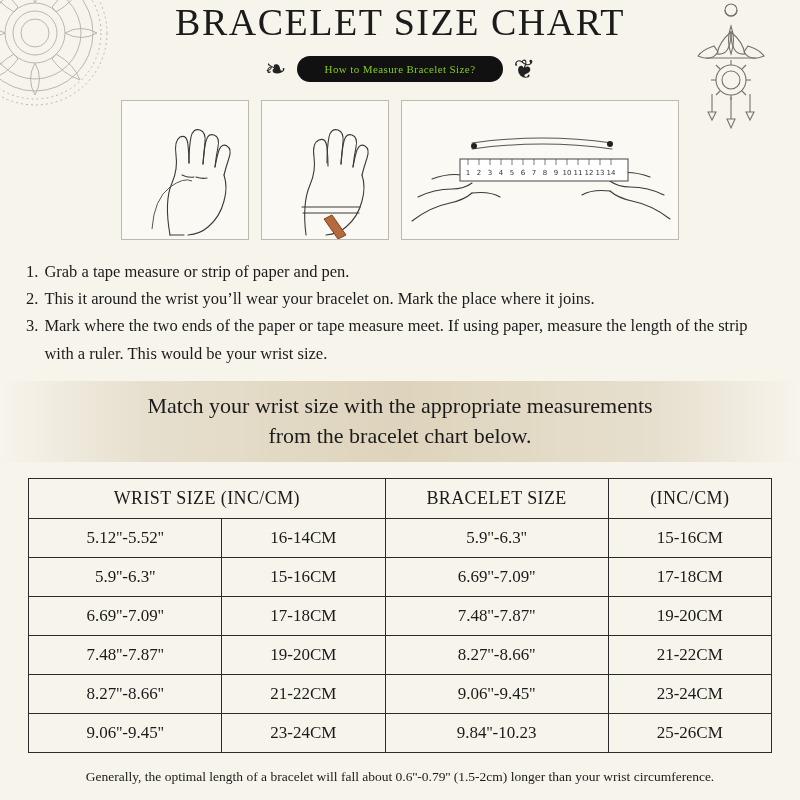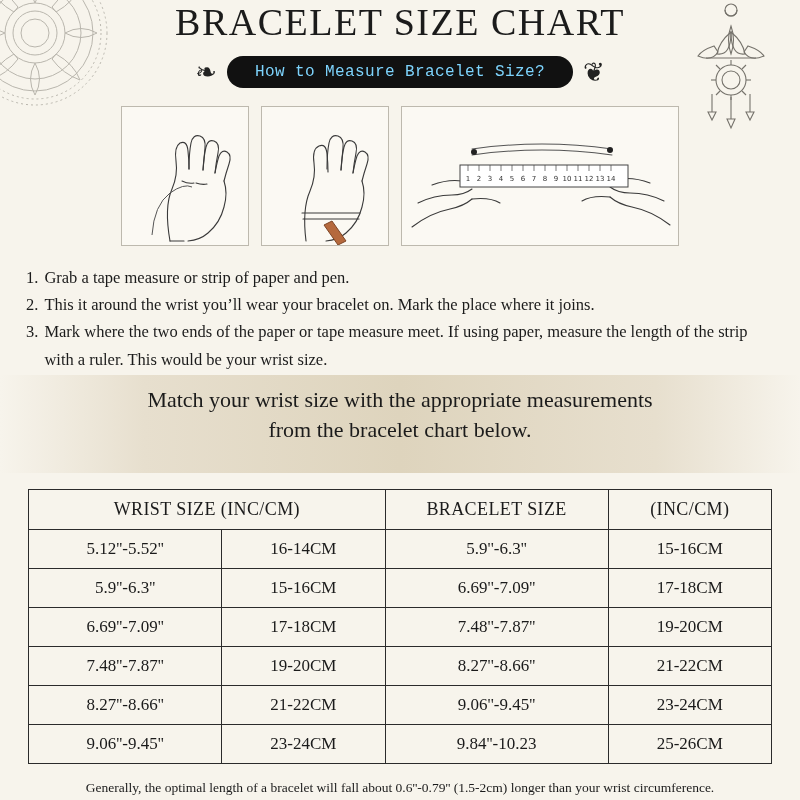--- a/index.html
+++ b/index.html
@@ -61,26 +61,26 @@
     gap: 10px;
   }
   .flourish {
     font-size: 26px;
     color: #222;
     line-height: 1;
     font-family: "DejaVu Sans", sans-serif;
   }
   .banner {
     background: #111;
-    color: #7dd3fc;
+    color: #84cc16;
     border-radius: 20px;
     padding: 7px 28px;
-    font-size: 16px;
+    font-size: 11px;
     letter-spacing: .4px;
-    font-family: Liberation Mono, monospace;
+    font-family: Liberation Serif, serif;
   }
 
   
   .photo-row {
     display: flex;
     justify-content: center;
     gap: 12px;
     margin-top: 18px;
   }
   .photo {
@@ -101,23 +101,23 @@
   }
   .step {
     display: flex;
     gap: 6px;
   }
   .step .num { flex: 0 0 auto; }
   .step .txt { flex: 1 1 auto; }
 
   
   .match-band {
-    margin-top: 2px;
+    margin-top: 14px;
     background: linear-gradient(to right, #f7f4ec 0%, #e7dfce 18%, #ded4bd 50%, #e7dfce 82%, #f7f4ec 100%);
-    padding: 10px 0 29px 0;
+    padding: 10px 0 12px 0;
     text-align: center;
     font-size: 22px;
     line-height: 1.35;
   }
 
   
   table.size-table {
     width: 744px;
     margin: 16px auto 0 auto;
     border-collapse: collapse;

